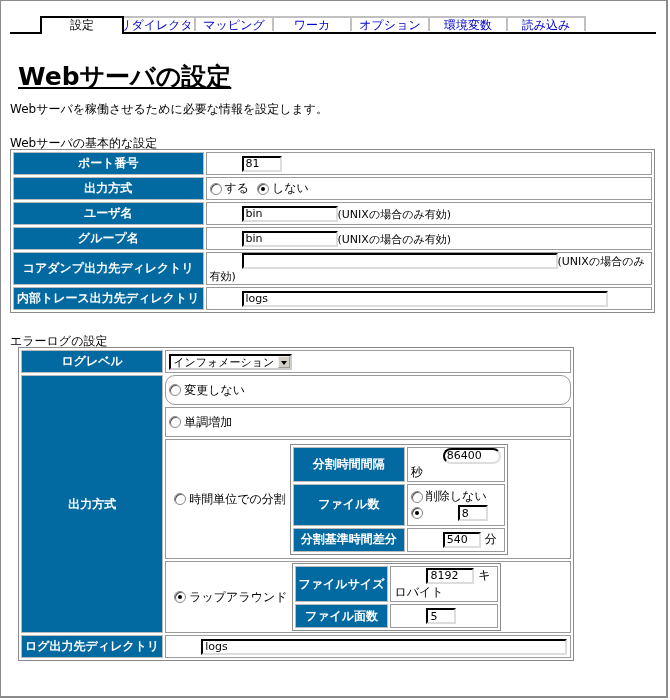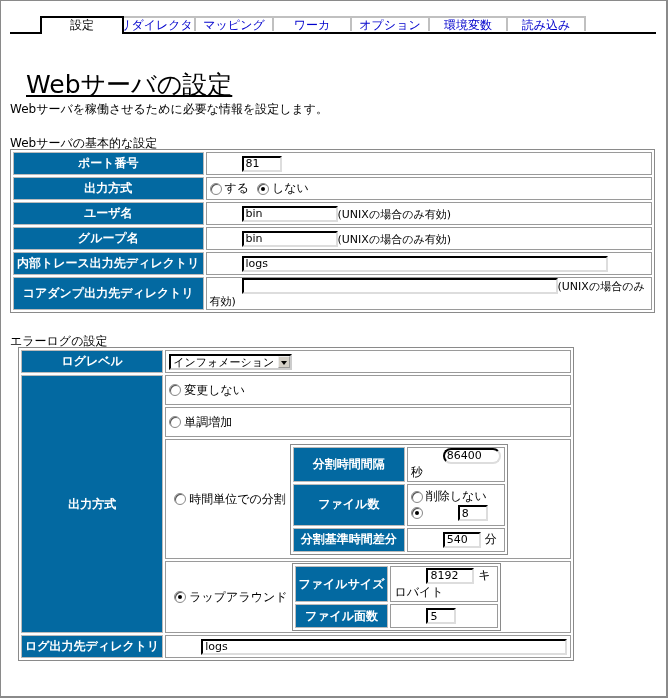--- a/index.html
+++ b/index.html
@@ -19,21 +19,21 @@
   .tab {
     position:absolute; top:0; height:15px; line-height:15px; text-align:center;
     font-size:12px; color:#0000cc; background:#fff;
     border-top:2px solid #c0c0c0; border-right:2px solid #c0c0c0; box-sizing:border-box;
     cursor:pointer;
   }
   .tab.active {
     color:#000; border:2px solid #000; border-bottom:none; height:18px; background:#fff; z-index:2;
   }
   h1 {
-    position:absolute; left:10px; top:52px; margin:16px; font-size:25px; font-weight:normal;
+    position:absolute; left:10px; top:52px; margin:8px; font-size:25px; font-weight:bold;
     text-decoration:underline; letter-spacing:0px;
   }
   .desc { position:absolute; left:10px; top:101px; font-size:12px; }
   .section-label { position:absolute; left:10px; font-size:12px; }
 
   table.box { position:absolute; border-collapse:separate; border-spacing:2px; border:1px solid #8a8a8a; background:#fff; }
   table.box td { border:1px solid #9a9a9a; padding:0 3px; font-size:12px; height:21px; }
   td.hdr { background:#0369a1; color:#fff; font-weight:bold; text-align:center; white-space:nowrap; border-color:#bbb !important; }
   td.val { background:#fff; }
   .note { font-size:11px; margin-left:0; }
@@ -104,42 +104,42 @@
   </tr>
   <tr>
     <td class="hdr">ユーザ名</td>
     <td class="val"><input class="txt" style="width: 96px;" value="bin"><span class="note">(UNIXの場合のみ有効)</span></td>
   </tr>
   <tr>
     <td class="hdr">グループ名</td>
     <td class="val"><input class="txt" style="width: 96px;" value="bin"><span class="note">(UNIXの場合のみ有効)</span></td>
   </tr>
   <tr>
+    <td class="hdr">コアダンプ出力先ディレクトリ</td>
+    <td class="val"><input class="txt" style="width: 316px;" value=""><span class="note">(UNIXの場合のみ有効)</span></td>
+  </tr>
+  <tr>
     <td class="hdr">内部トレース出力先ディレクトリ</td>
     <td class="val"><input class="txt" style="width: 366px;" value="logs"></td>
-  </tr>
-  <tr>
-    <td class="hdr">コアダンプ出力先ディレクトリ</td>
-    <td class="val"><input class="txt" style="width: 316px;" value=""><span class="note">(UNIXの場合のみ有効)</span></td>
   </tr>
 </tbody>
   </table>
 
 <div class="section-label" style="top:333px;">エラーログの設定</div>
 <table class="box" style="left:18px;top:347px;width:514px;">
   <tbody>
       <tr>
     <td class="hdr" style="width:128px;">ログレベル</td>
     <td class="val">
       <span class="select"><span>インフォメーション</span><span class="arrow"></span></span>
     </td>
   </tr>
   <tr>
     <td class="hdr" rowspan="4">出力方式</td>
-    <td class="val" style="height:28px;">
+    <td class="val" style="height:28px;border-radius:10px;">
       <span class="radio"></span><span>変更しない</span>
     </td>
   </tr>
   <tr>
     <td class="val" style="height:28px;">
       <span class="radio"></span><span>単調増加</span>
     </td>
   </tr>
   <tr>
     <td class="val" style="height:118px;">

